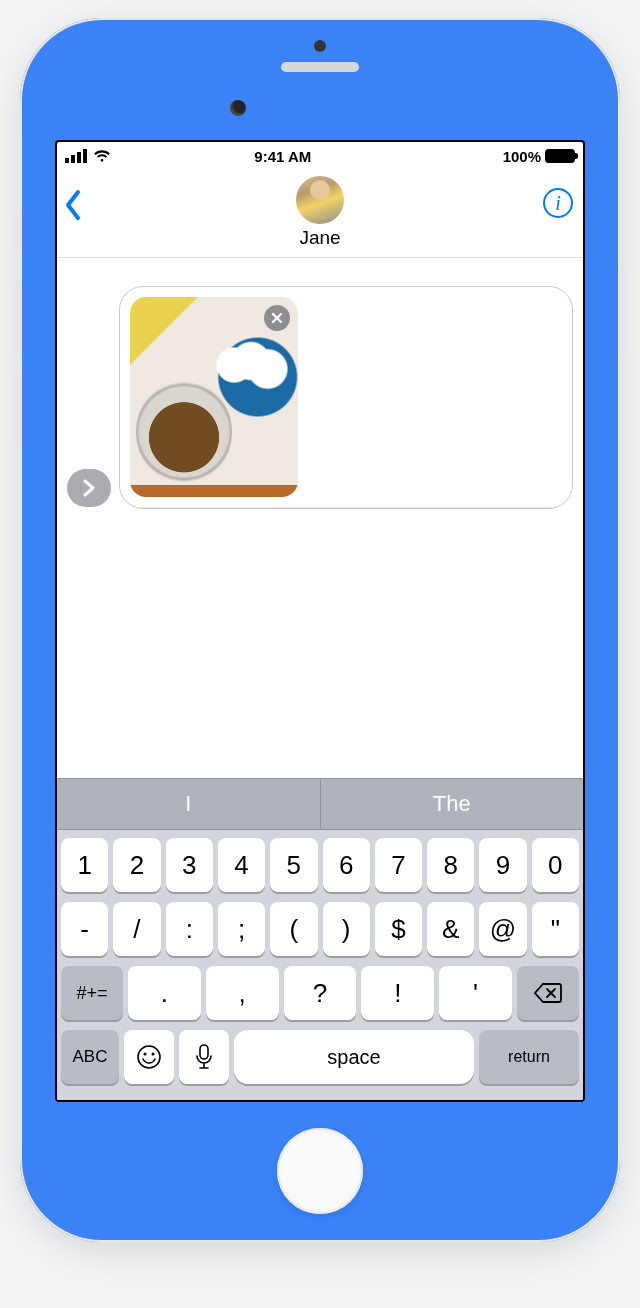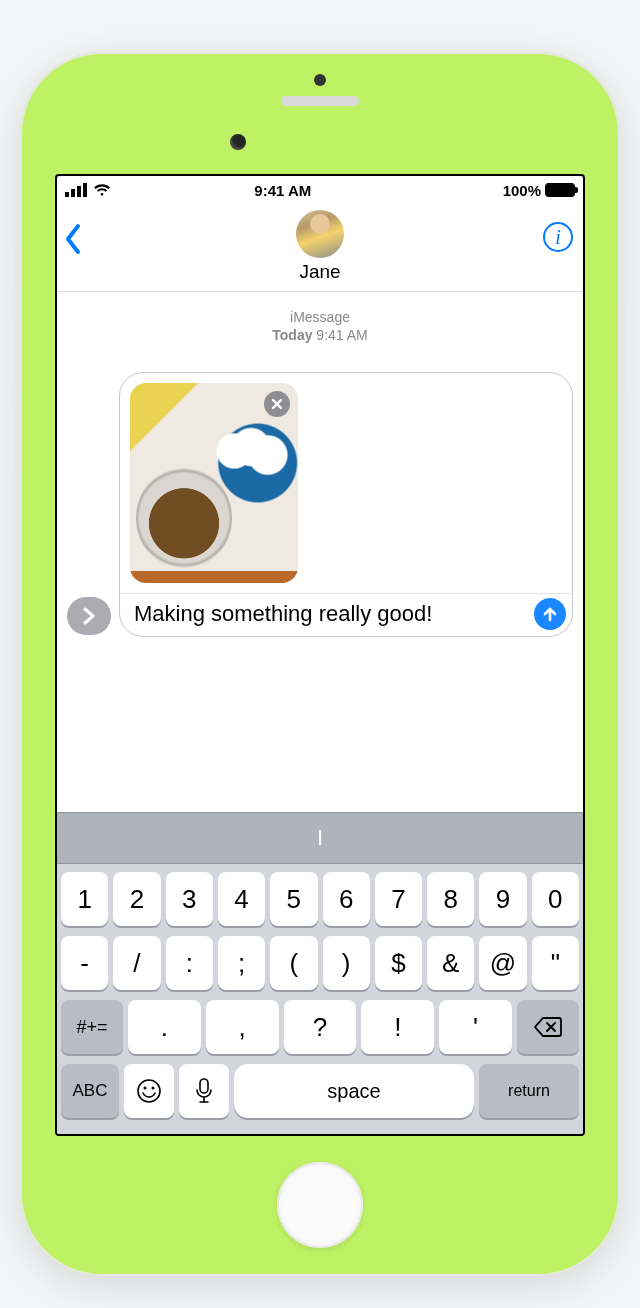--- a/index.html
+++ b/index.html
@@ -1,20 +1,20 @@
 <!DOCTYPE html>
 <html><head>
 <meta charset="utf-8">
 <style>
   * { box-sizing: border-box; margin: 0; padding: 0; }
   html, body { width: 640px; height: 1308px; font-family: -apple-system, "Helvetica Neue", Arial, sans-serif; background: #f4f5f6; }
   
   .phone {
-    position: absolute; left: 20px; top: 52px; width: 600px; height: 1224px;
-    background: #bef264; border-radius: 82px; box-shadow: 0 10px 40px rgba(0,0,0,.12), inset 0 0 0 2px #e7e7e7;
+    position: absolute; left: 20px; top: 18px; width: 600px; height: 1224px;
+    background: #3b82f6; border-radius: 82px; box-shadow: 0 10px 40px rgba(0,0,0,.12), inset 0 0 0 2px #e7e7e7;
   }
   .speaker { position:absolute; left:50%; top:44px; width:78px; height:10px; background:#d8d8d8; border-radius:5px; transform:translateX(-50%); }
   .camera  { position:absolute; left:210px; top:82px; width:16px; height:16px; background:#242424; border-radius:50%; box-shadow: inset 2px -2px 3px rgba(255,255,255,.2);}
   .prox    { position:absolute; left:50%; top:22px; width:12px; height:12px; background:#333; border-radius:50%; transform:translateX(-50%);}
   .home {
     position:absolute; left:50%; bottom:28px; width:86px; height:86px; border-radius:50%;
     transform:translateX(-50%); background: radial-gradient(circle at 50% 50%, #fafafa 60%, #e8e8e8 100%);
     box-shadow: inset 0 0 0 2px #e9e9e9, 0 2px 6px rgba(0,0,0,.1);
   }
   .side-btn { position:absolute; background:#e6e6e6; border-radius:4px; }
@@ -174,55 +174,44 @@
         <svg width="20" height="34" viewBox="0 0 20 34">
             <polyline points="15,4 5,17 15,30" fill="none" stroke="#007aff" stroke-width="4" stroke-linecap="round" stroke-linejoin="round"></polyline>
           </svg>
       </div>
       <div class="avatar"></div>
       <div class="name">Jane</div>
       <div class="info">i</div>
     </div>
 
     <div class="conv">
-      <div class="stamp">
-        <div class="l1">iMessage</div>
-        <div><b>Today</b> <span>9:41 AM</span></div>
-      </div>
 
       <div class="compose-wrap">
         <div class="expand">
           <svg width="16" height="20" viewBox="0 0 16 20">
               <polyline points="4,3 12,10 4,17" fill="none" stroke="#fff" stroke-width="3" stroke-linecap="round" stroke-linejoin="round"></polyline>
             </svg>
         </div>
         <div class="compose">
           <div class="attach">
             <div class="thumb" title="cookie-dough-photo">
               <div class="rm">
                 <svg width="14" height="14" viewBox="0 0 14 14">
                     <path d="M3 3l8 8M11 3l-8 8" stroke="#fff" stroke-width="2.4" stroke-linecap="round"></path>
                   </svg>
               </div>
             </div>
           </div>
-          <div class="row2">
-            <input type="text" value="Making something really good!" style="">
-            <div class="send">
-              <svg width="18" height="18" viewBox="0 0 18 18">
-                  <path d="M9 15V4M4 9l5-5 5 5" fill="none" stroke="#fff" stroke-width="2.6" stroke-linecap="round" stroke-linejoin="round"></path>
-                </svg>
-            </div>
-          </div>
         </div>
       </div>
     </div>
 
     <div class="predict">
       <div>I</div>
+      <div>The</div>
     </div>
 
     <div class="kbd">
       <div class="krow r1">
         <div class="key">1</div>
         <div class="key">2</div>
         <div class="key">3</div>
         <div class="key">4</div>
         <div class="key">5</div>
         <div class="key">6</div>

